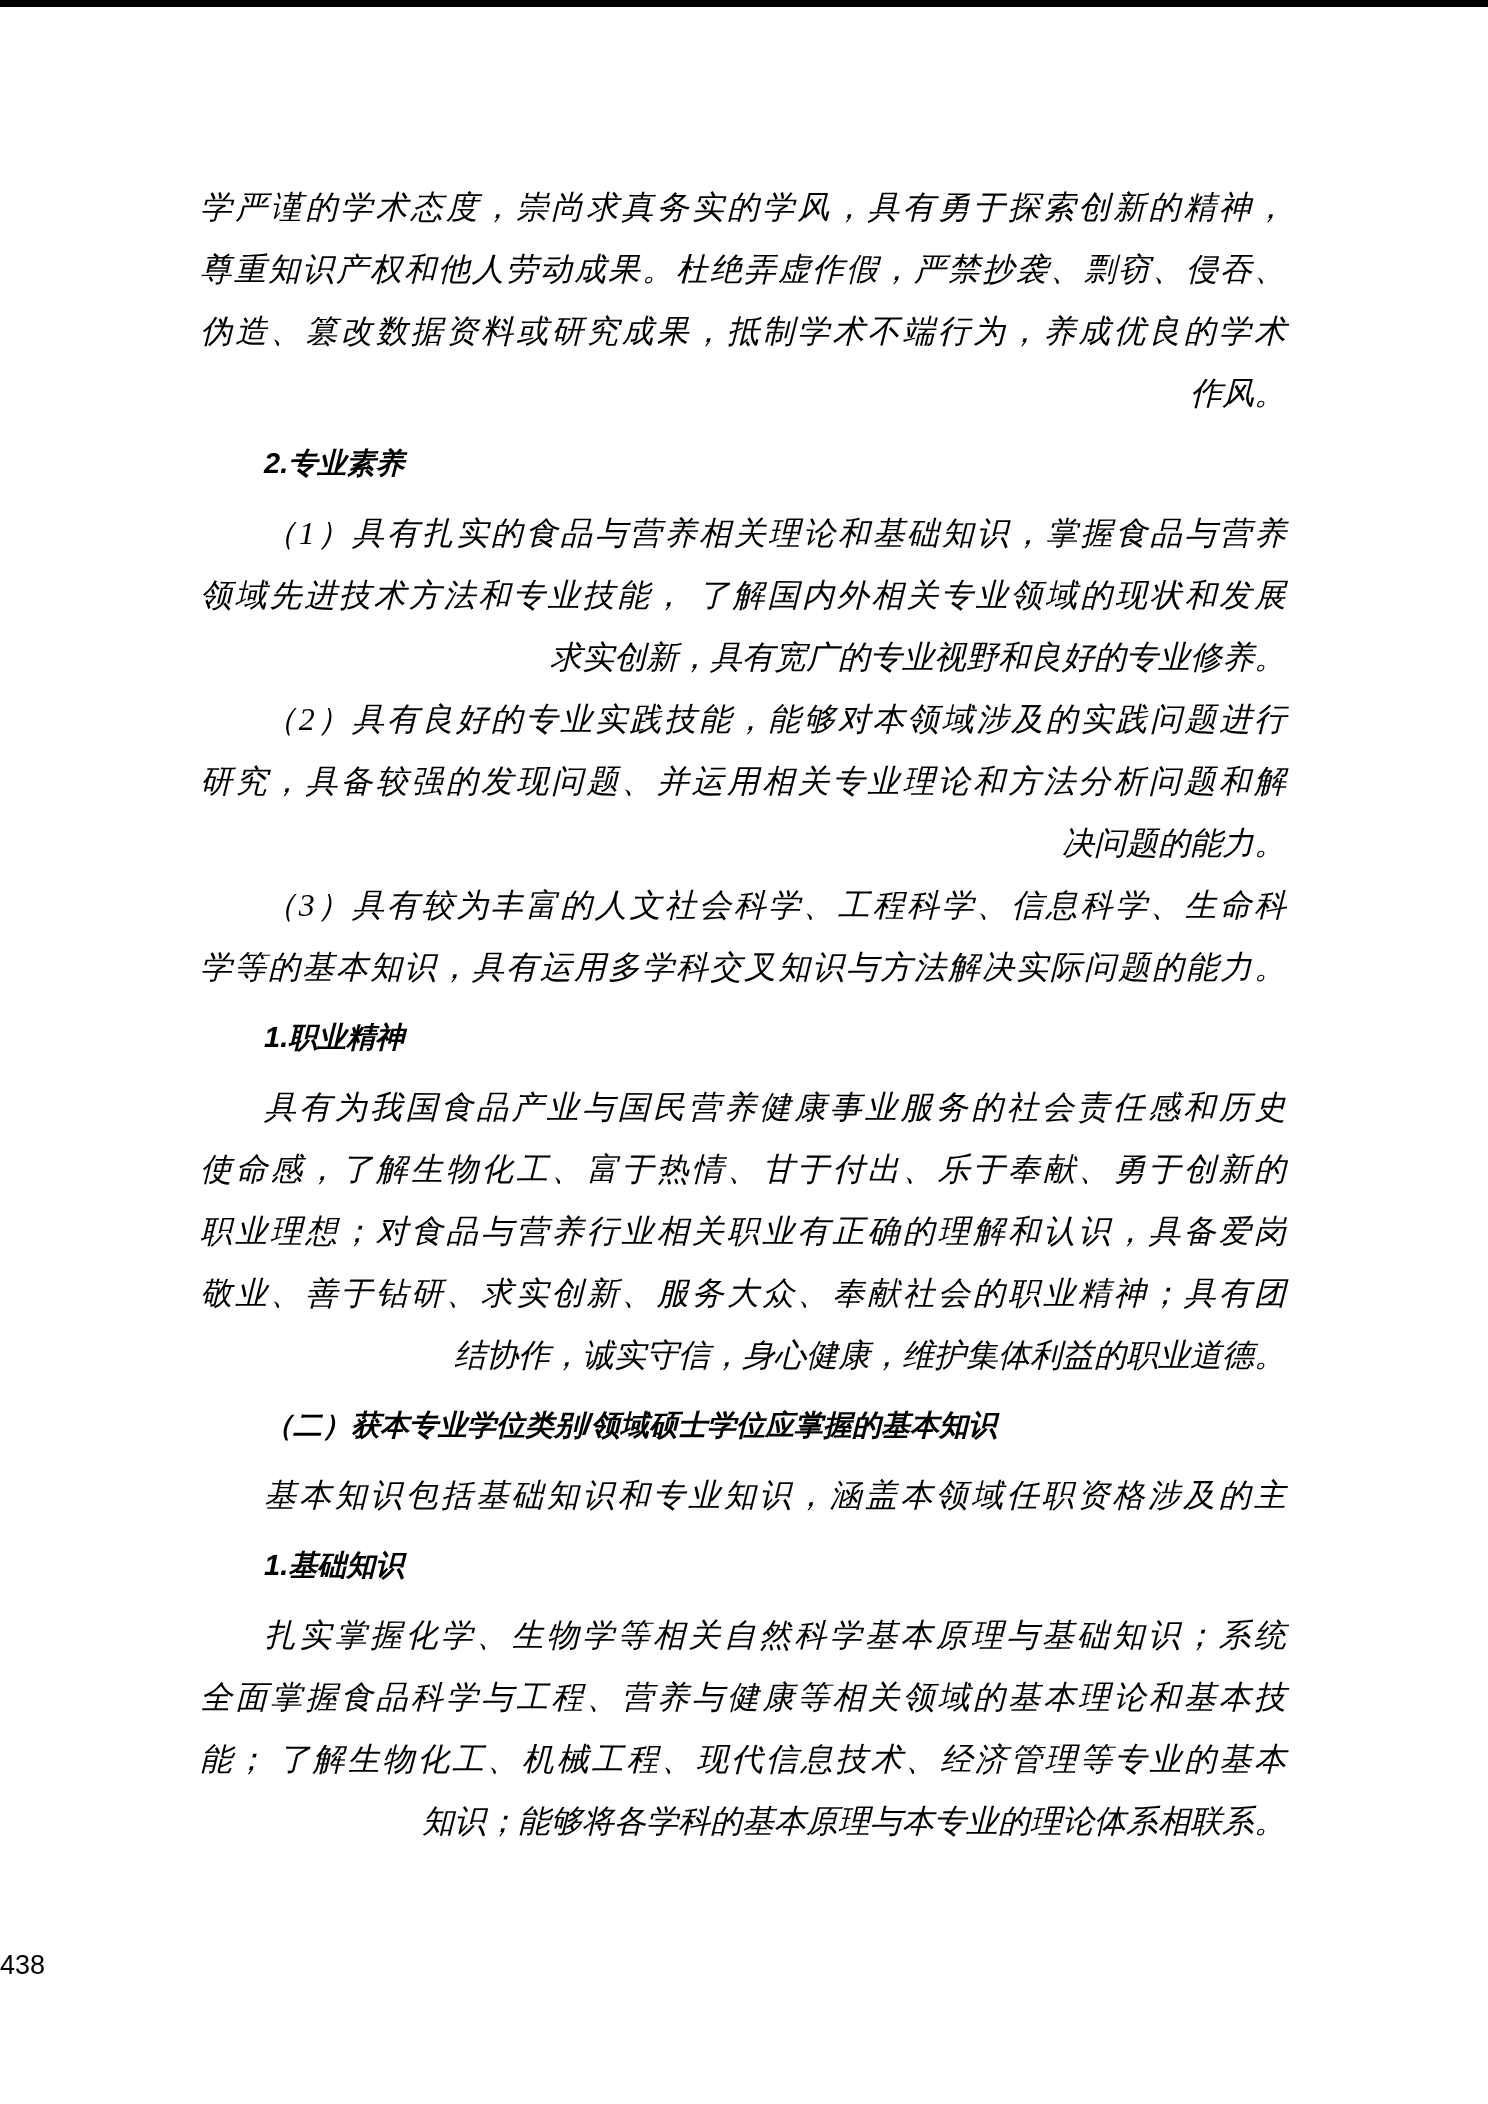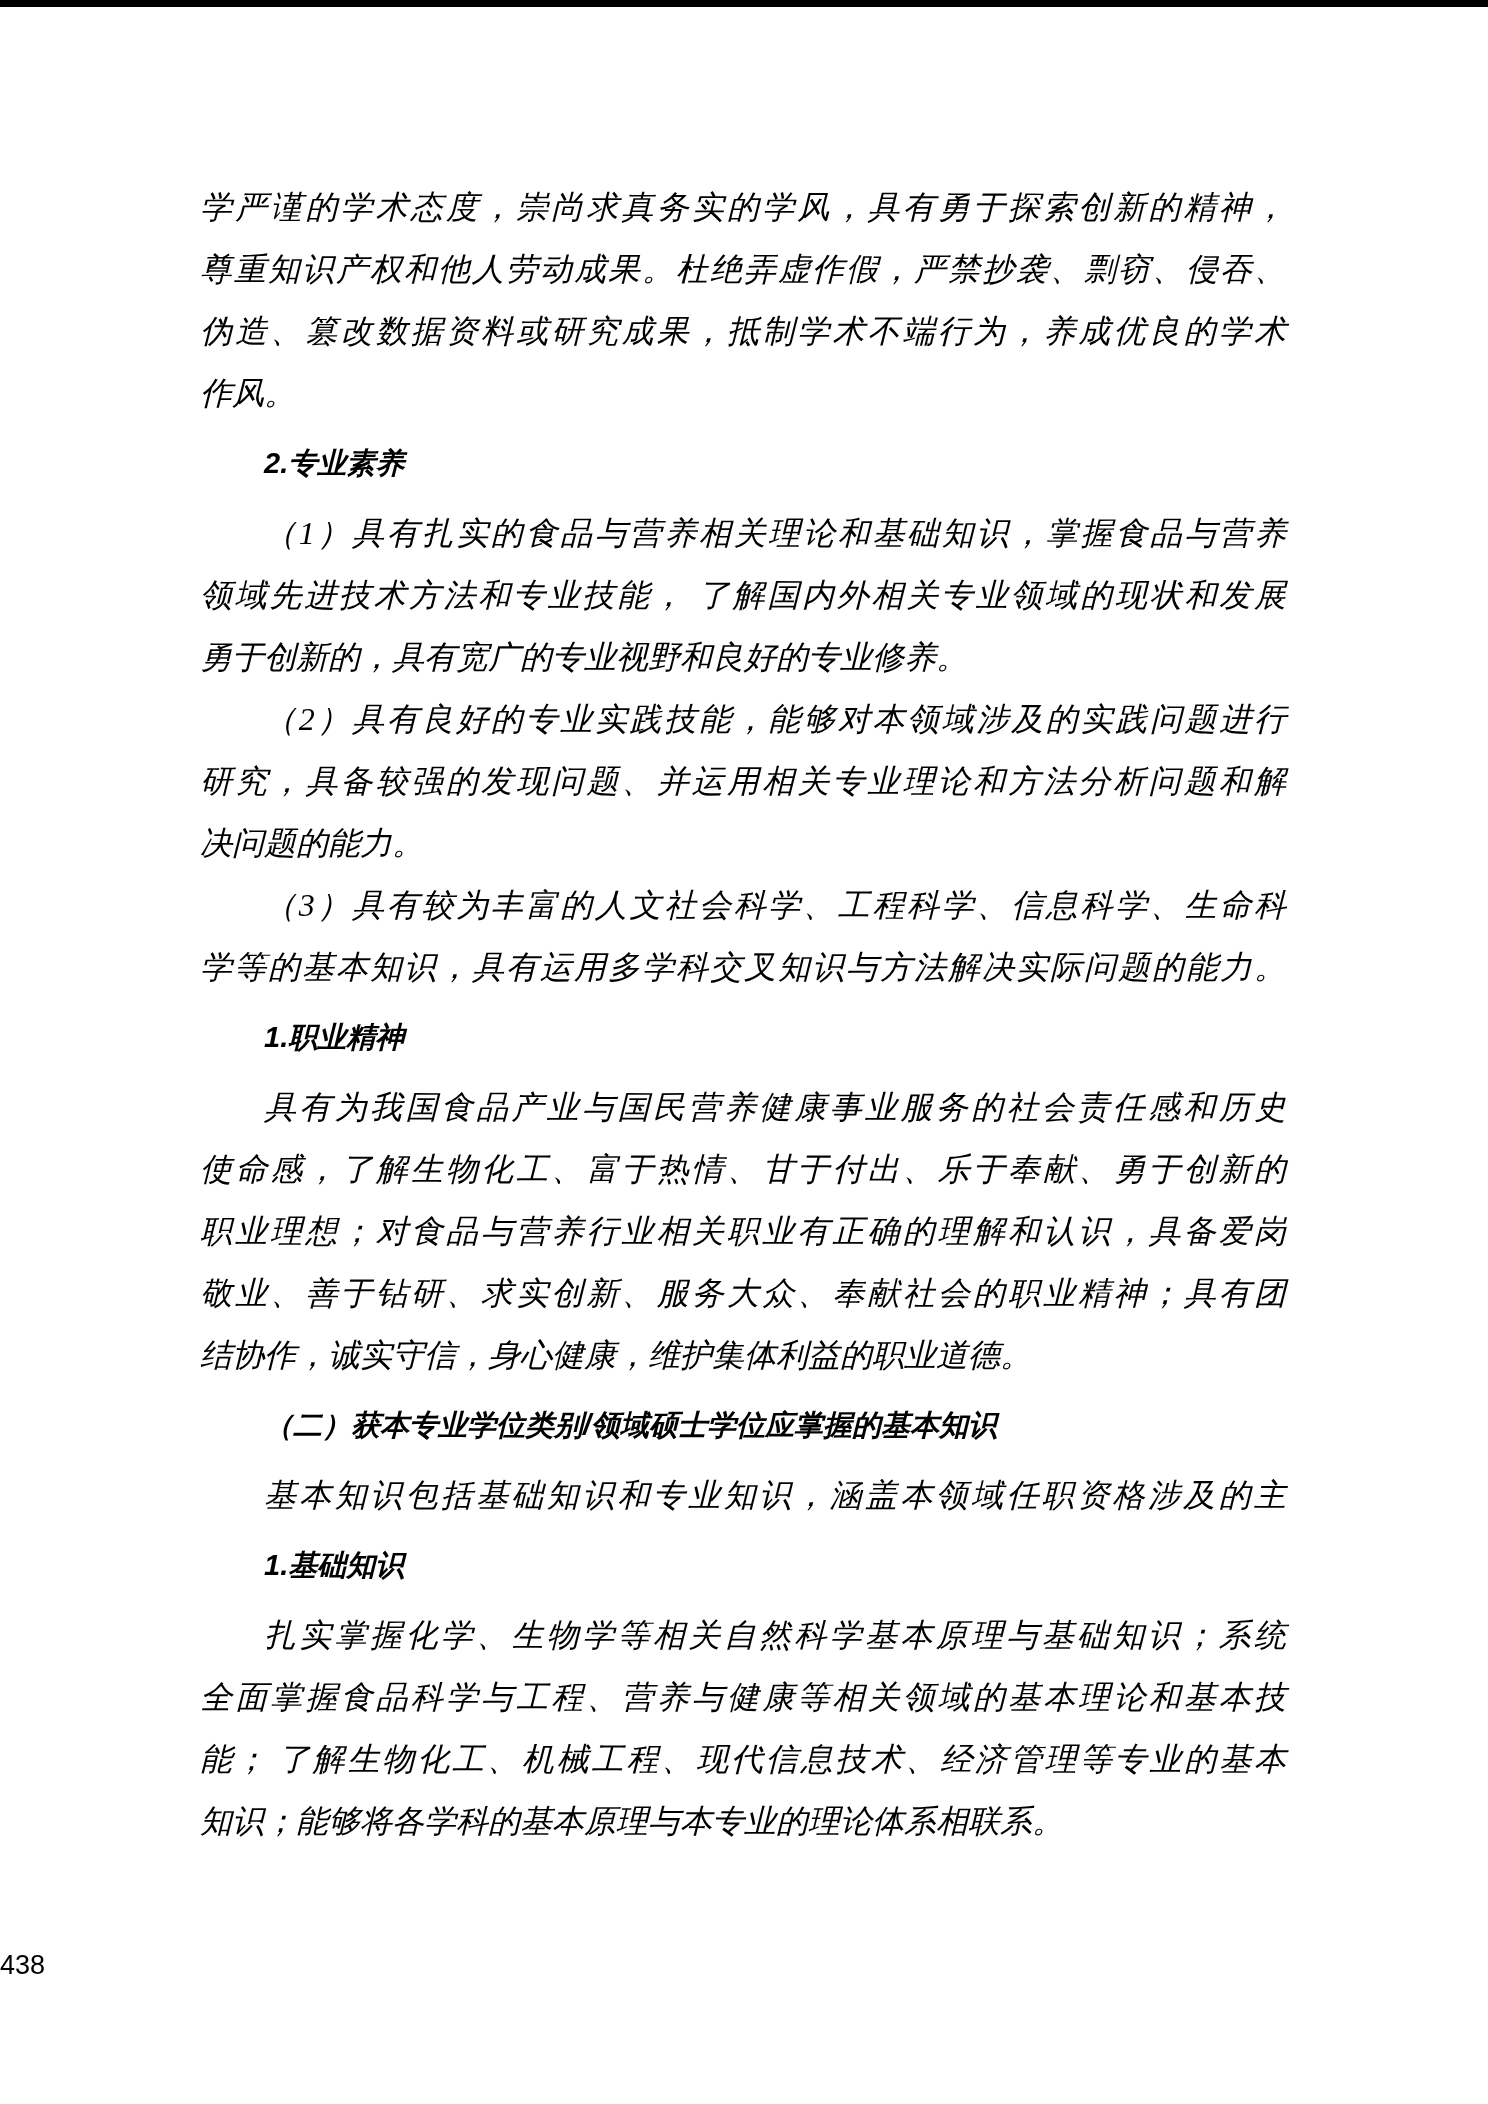--- a/index.html
+++ b/index.html
@@ -38,21 +38,21 @@
     white-space: normal;
     font-style: italic;
   }
   
   .j {
     text-align: justify;
     text-align-last: justify;
   }
   
   .l {
-    text-align: left;
+    text-align: right;
   }
   
   .ind {
     text-indent: 64px;
   }
   
   .hd {
     font-family: "Liberation Sans", "DejaVu Sans", sans-serif;
     font-weight: 700;
     font-size: 29px;
@@ -82,21 +82,21 @@
   <div class="body-text">
     <p class="ln j">学严谨的学术态度，崇尚求真务实的学风，具有勇于探索创新的精神，</p>
     <p class="ln j">尊重知识产权和他人劳动成果。杜绝弄虚作假，严禁抄袭、剽窃、侵吞、</p>
     <p class="ln j">伪造、篡改数据资料或研究成果，抵制学术不端行为，养成优良的学术</p>
     <p class="ln l">作风。</p>
 
     <p class="ln hd">2.专业素养</p>
 
     <p class="ln j ind">（1）具有扎实的食品与营养相关理论和基础知识，掌握食品与营养</p>
     <p class="ln j">领域先进技术方法和专业技能， 了解国内外相关专业领域的现状和发展</p>
-    <p class="ln l">勇于创新的，具有宽广的专业视野和良好的专业修养。</p>
+    <p class="ln l">求实创新，具有宽广的专业视野和良好的专业修养。</p>
 
     <p class="ln j ind">（2）具有良好的专业实践技能，能够对本领域涉及的实践问题进行</p>
     <p class="ln j">研究，具备较强的发现问题、并运用相关专业理论和方法分析问题和解</p>
     <p class="ln l">决问题的能力。</p>
 
     <p class="ln j ind">（3）具有较为丰富的人文社会科学、工程科学、信息科学、生命科</p>
     <p class="ln j">学等的基本知识，具有运用多学科交叉知识与方法解决实际问题的能力。</p>
 
     <p class="ln hd">1.职业精神</p>
 

